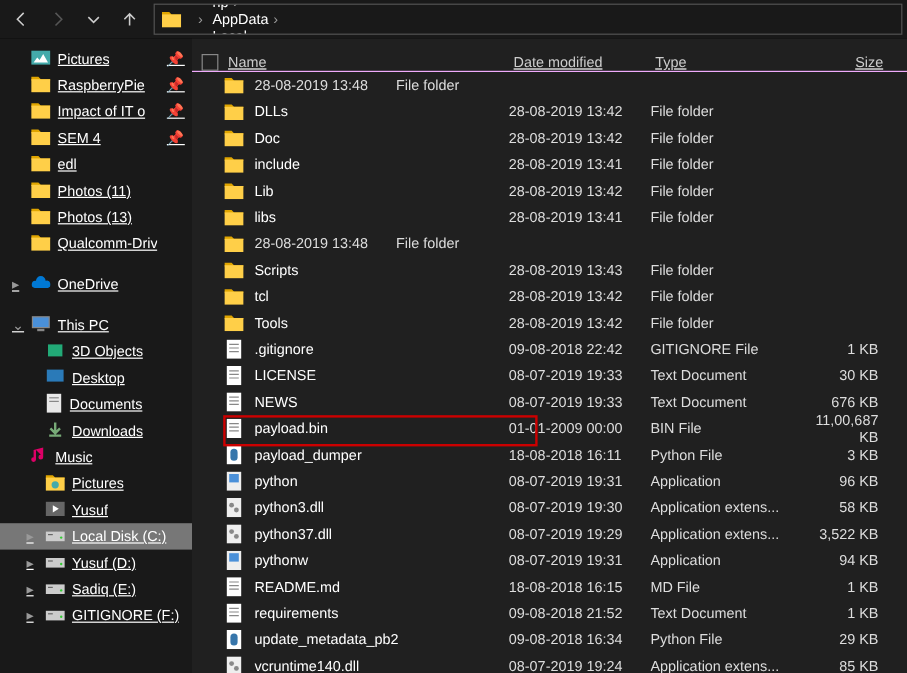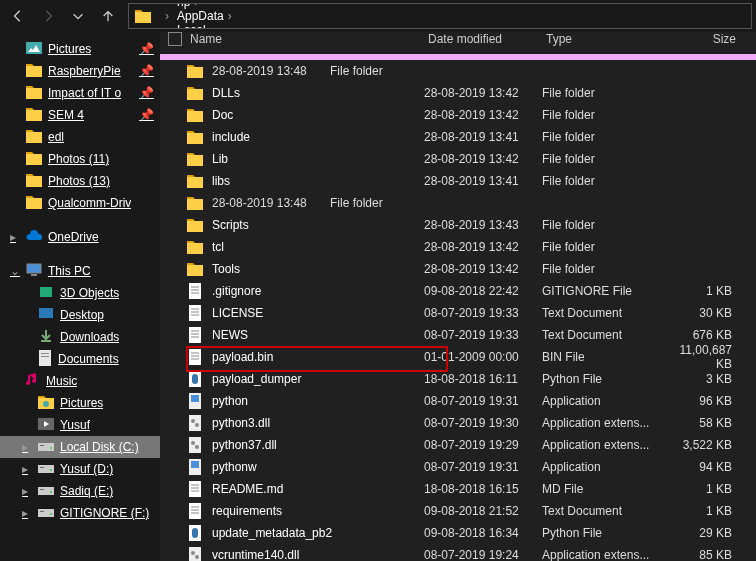--- a/index.html
+++ b/index.html
@@ -14,21 +14,21 @@
 .crumb .ch { margin-left:4px; color:#999; }
 .main { display:flex; height:529px; }
 .nav { width:160px; background:#191919; overflow-y:auto; padding-top:6px;text-decoration:underline; }
 .nav-item { display:flex; align-items:center; height:22px; padding-left:10px; gap:6px; white-space:nowrap; overflow:hidden; }
 .nav-item.sel { background:#777; }
 .nav-item .pin { margin-left:auto; margin-right:6px; color:#999;}
 .nav-item .exp { width:10px; color:#999; }
 .nav-item .lbl { overflow:hidden; text-overflow:ellipsis; }
 .nav-sp { height:12px; }
 .content { flex:1; background:#202020; display:flex; flex-direction:column; }
-.hdr { display:flex; align-items:flex-start; height:28px; border-bottom:6px solid #f0abfc; padding-left:8px; }
+.hdr { display:flex; align-items:flex-end; height:28px; border-bottom:1px solid #f0abfc; padding-left:8px;text-decoration:underline; }
 .hdr .cb { width:14px; height:14px; border:1px solid #888; margin-right:8px; }
 .col { color:#ccc; }
 .col.name { flex:0 0 238px; }
 .col.date { flex:0 0 118px; }
 .col.type { flex:0 0 120px; }
 .col.size { flex:0 0 80px; text-align:right; padding-right:10px;}
 .rows { flex:1; overflow-y:auto; }
 .row { display:flex; align-items:center; height:22px; padding-left:8px; }
 .row .ric { width:18px; height:18px; margin-right:8px; margin-left:18px; display:flex; align-items:center; justify-content:center; flex-shrink:0; }
 .row.hl .ric, .row.hl .rname { outline:2px solid #c00; outline-offset:-1px; }
@@ -197,33 +197,33 @@
         </div>
         <div class="nav-item" style="padding-left: 22px;">
           <span class="exp"></span>
           <span><svg viewBox="0 0 16 14" width="16" height="14">
               <rect x="1" y="1" width="14" height="10" fill="#2a7ab8"></rect>
             </svg></span>
           <span class="lbl">Desktop</span>
         </div>
         <div class="nav-item" style="padding-left: 22px;">
           <span class="exp"></span>
-          <span><svg viewBox="0 0 16 16" width="16" height="16">
-              <path d="M8 2v8M4 7l4 4 4-4M3 13h10" stroke="#7a7" stroke-width="2" fill="none"></path>
-            </svg></span>
-          <span class="lbl">Downloads</span>
-        </div>
-        <div class="nav-item" style="padding-left: 22px;">
-          <span class="exp"></span>
           <span><svg viewBox="0 0 14 16" width="14" height="16">
               <rect x="1" width="12" height="16" fill="#e8e8e8"></rect>
               <rect x="3" y="3" width="8" height="1" fill="#888"></rect>
               <rect x="3" y="6" width="8" height="1" fill="#888"></rect>
             </svg></span>
           <span class="lbl">Documents</span>
+        </div>
+        <div class="nav-item" style="padding-left: 22px;">
+          <span class="exp"></span>
+          <span><svg viewBox="0 0 16 16" width="16" height="16">
+              <path d="M8 2v8M4 7l4 4 4-4M3 13h10" stroke="#7a7" stroke-width="2" fill="none"></path>
+            </svg></span>
+          <span class="lbl">Downloads</span>
         </div>
         <div class="nav-item" style="padding-left: 8px;">
           <span class="exp"></span>
           <span><svg viewBox="0 0 16 16" width="16" height="16">
               <path d="M6 3v8a2 2 0 11-2-2V3l8-2v8a2 2 0 11-2-2" fill="#d06"></path>
             </svg></span>
           <span class="lbl">Music</span>
         </div>
         <div class="nav-item" style="padding-left: 22px;">
           <span class="exp"></span>

